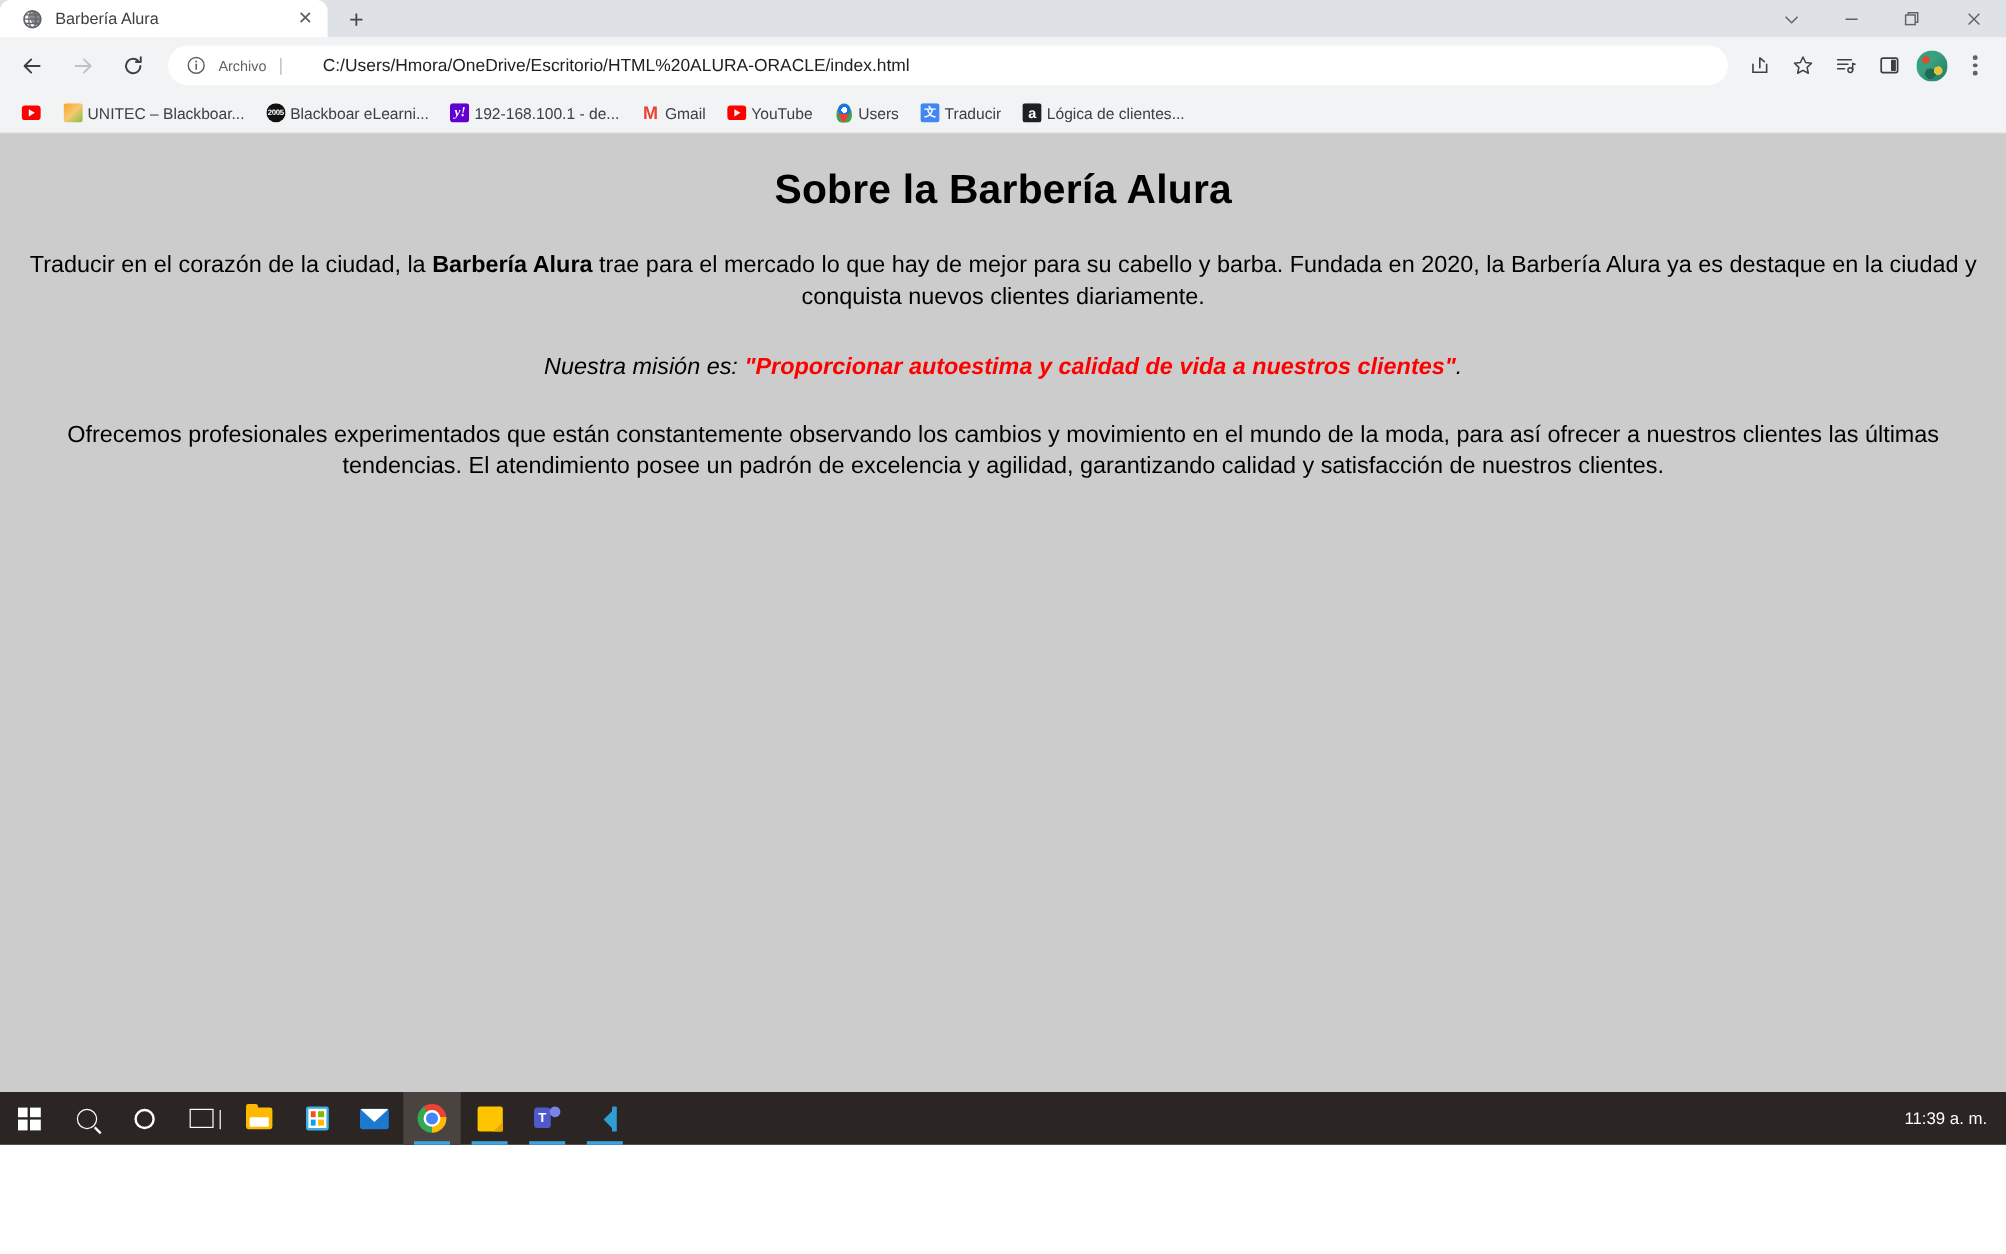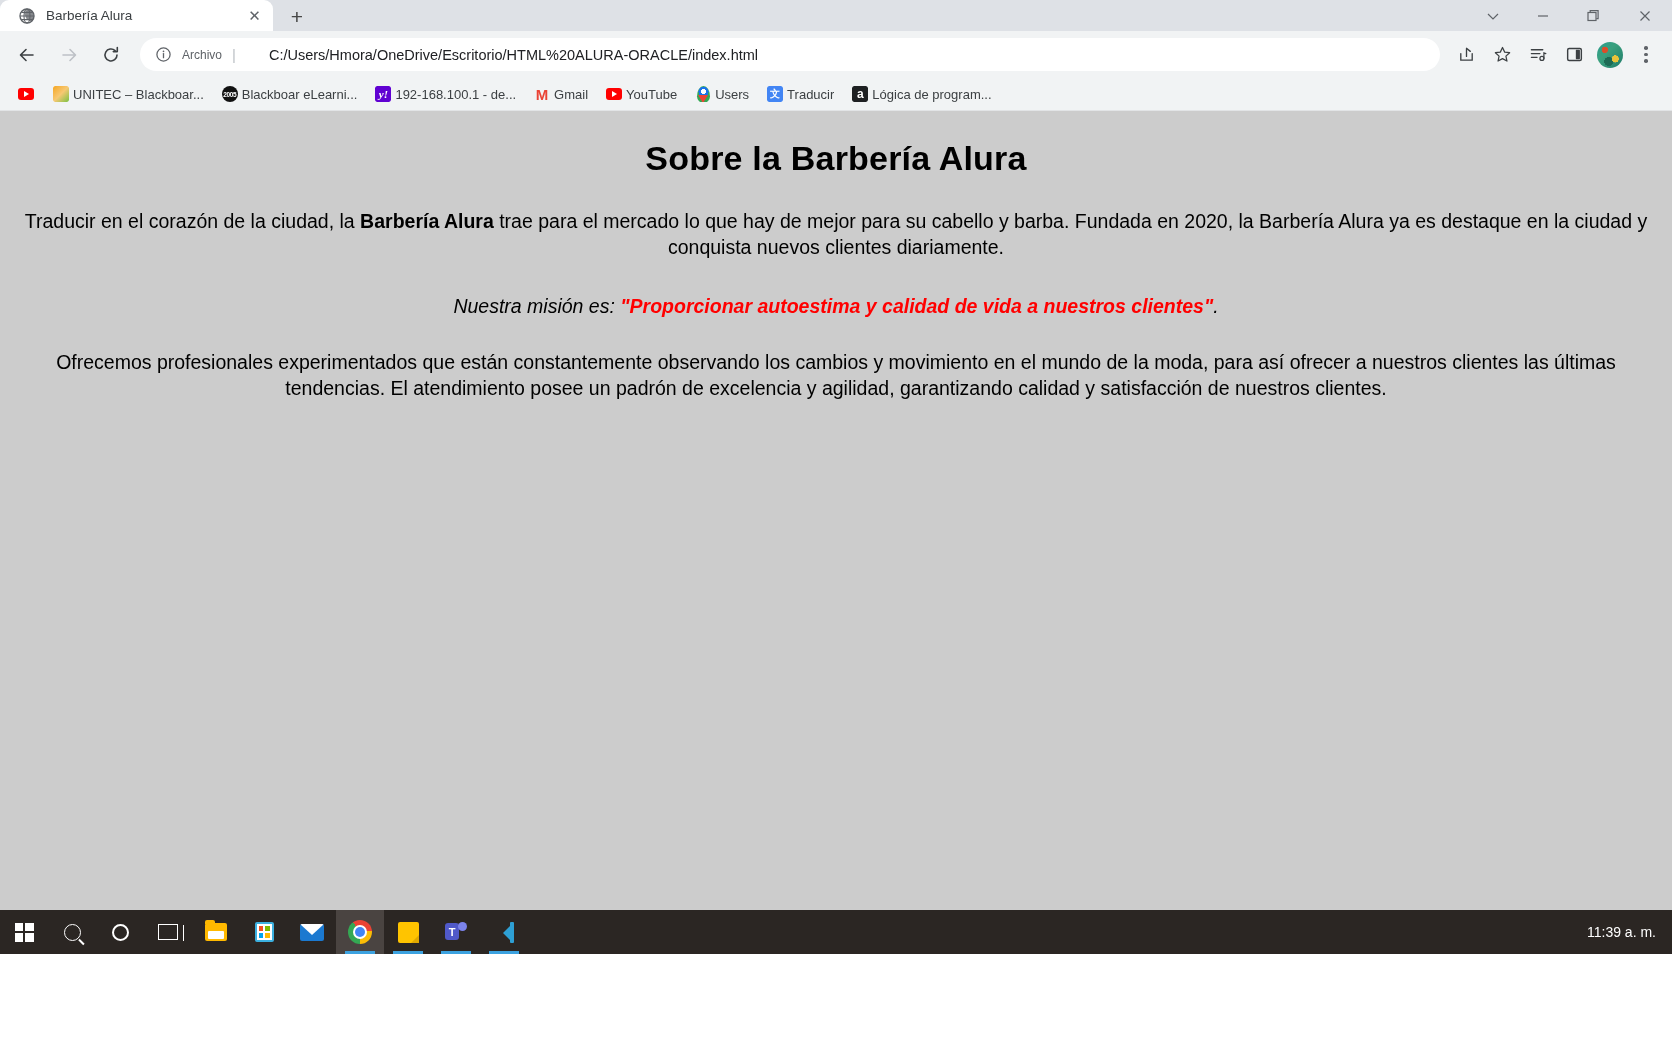--- a/index.html
+++ b/index.html
@@ -586,21 +586,21 @@
     <div class="bm">
       <span class="bm-icon">
           <span class="ico-translate">文</span>
         </span>
       <span class="bm-label">Traducir</span>
     </div>
     <div class="bm">
       <span class="bm-icon">
           <span class="ico-alura">a</span>
         </span>
-      <span class="bm-label">Lógica de program...</span>
+      <span class="bm-label">Lógica de clientes...</span>
     </div>
   </div>
 
   <div class="viewport">
     <div class="page">
       <h1>Sobre la Barbería Alura</h1>
 
       <p>
         <span>Traducir en el corazón de la ciudad, la </span><span class="strong-b">Barbería Alura</span><span> trae para el mercado lo que hay de mejor para su cabello y barba. Fundada en 2020, la Barbería Alura ya es destaque en la ciudad y conquista nuevos clientes diariamente.</span>
       </p>

